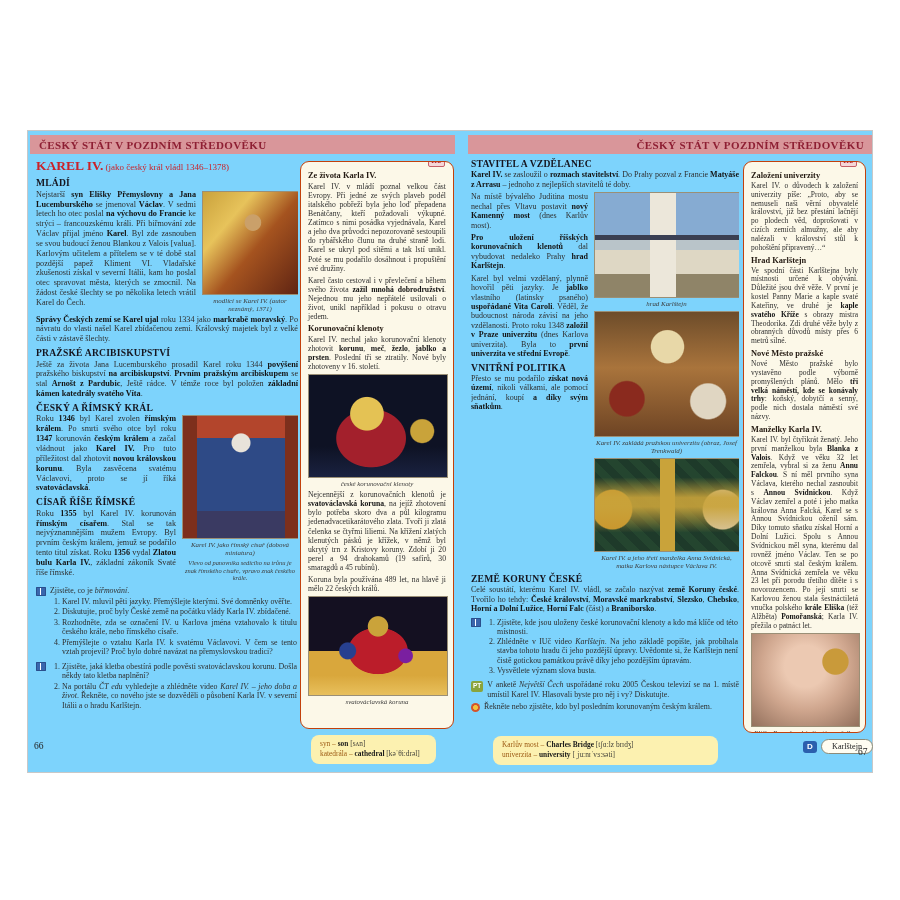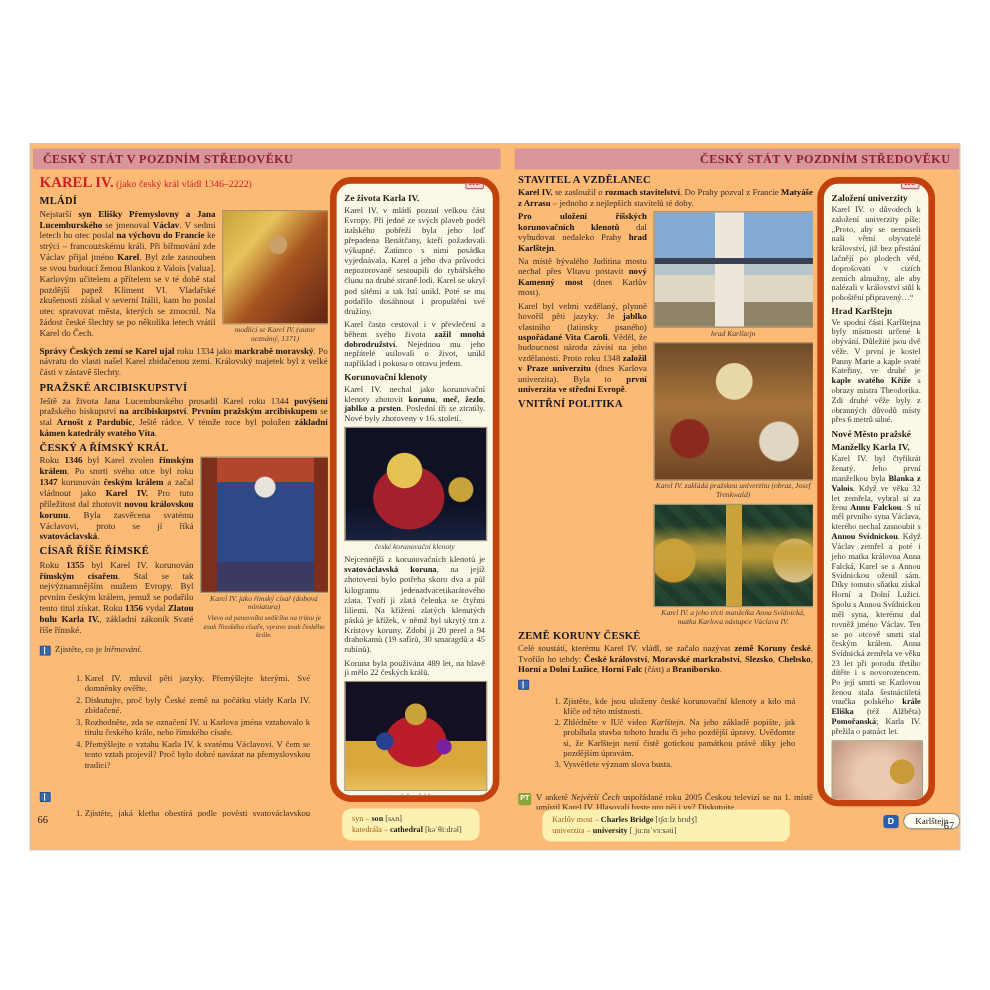--- a/index.html
+++ b/index.html
@@ -1,19 +1,19 @@
 <!DOCTYPE html>
 <html><head>
 <meta charset="utf-8">
 <style>
   html,body{margin:0;padding:0;}
   body{width:900px;height:900px;background:#fff;position:relative;
        font-family:"Liberation Serif",serif;color:#2e2e2e;}
   .spread{position:absolute;left:27px;top:130px;width:846px;height:643px;
-          background:#fdba74;border:1px solid #c8c8c8;box-sizing:border-box;}
+          background:#7dd3fc;border:1px solid #c8c8c8;box-sizing:border-box;}
   .abs{position:absolute;box-sizing:border-box;}
 
   
   .bar{background:#d9969a;color:#8e1f33;font-weight:bold;font-size:11px;
        letter-spacing:.4px;display:flex;align-items:center;}
   .bar.left{justify-content:flex-start;padding-left:9px;}
   .bar.right{justify-content:flex-end;padding-right:8px;}
 
   
   .col{overflow:hidden;font-size:8.2px;line-height:1.2;text-align:justify;}
@@ -64,32 +64,32 @@
      linear-gradient(90deg,rgba(0,0,0,0) 45%,#c9a33a 45% 55%,rgba(0,0,0,0) 55%),
      linear-gradient(0deg,rgba(0,0,0,0) 20%,rgba(201,163,58,.9) 48% 58%,rgba(0,0,0,0) 80%),
      radial-gradient(circle at 12% 55%,#c9962e 0 14%,rgba(0,0,0,0) 15%),
      radial-gradient(circle at 88% 55%,#d8c49a 0 14%,rgba(0,0,0,0) 15%),
      repeating-linear-gradient(45deg,#1e3a2a 0 8px,#24452f 8px 16px);}
   .img.bust{height:92px;background:
      radial-gradient(circle at 78% 30%,#c99a3a 0 12%,rgba(0,0,0,0) 13%),
      radial-gradient(circle at 50% 35%,#ecc9b2 0 26%,#cfa68e 55%,#93705c 100%);}
 
   
-  .note{background:#fcf8e8;border:6px solid #c2410c;border-radius:19px;
+  .note{background:#fcf8e8;border:1px solid #c2410c;border-radius:9px;
         padding:6px 7px;font-size:7.7px;line-height:1.18;text-align:justify;}
   .note h4{margin:3px 0 1px 0;font-size:8.4px;color:#241a12;}
   .note p{margin:0 0 3px 0;}
   .note b{color:#141414;}
   .note figure{text-align:center;margin:2px 0;}
   .ru{position:absolute;top:-6px;right:8px;background:#f6d6d6;border:1px solid #c4606a;
       color:#b02838;font-weight:bold;font-size:7.5px;padding:0 2px;border-radius:2px;}
 
   
   .task{display:flex;gap:4px;margin-top:3px;font-size:7.9px;text-align:justify;}
-  .task ol{margin:16px;padding-left:11px;}
+  .task ol{margin:1px;padding-left:11px;}
   .task li{margin:0 0 1px 0;}
   .task .intro{margin:0 0 1px 0;}
   .icon-book{flex:none;width:10px;height:9px;margin-top:1px;background:#3a66ad;
      border-radius:1px;box-shadow:inset 0 0 0 1px #2a4f8c;position:relative;}
   .icon-book::after{content:"";position:absolute;left:4px;top:1px;bottom:1px;width:1px;background:#fff;}
   .badge-pt{flex:none;height:9px;background:#8aa43c;color:#fff;border-radius:2px;
      font:bold 6.5px "Liberation Sans",sans-serif;padding:1px 2px;margin-top:1px;}
   .icon-flower{flex:none;width:9px;height:9px;margin-top:1px;border-radius:50%;
      background:radial-gradient(circle,#f4c23c 0 35%,#d4542a 36% 100%);}
 
@@ -115,21 +115,21 @@
   <div class="abs bar left" style="left:2px;top:4px;width:425px;height:19px;">
     <span>ČESKÝ STÁT V POZDNÍM STŘEDOVĚKU</span>
   </div>
   <div class="abs bar right" style="left:440px;top:4px;width:404px;height:19px;">
     <span>ČESKÝ STÁT V POZDNÍM STŘEDOVĚKU</span>
   </div>
 
   <div class="abs col" style="left:8px;top:27px;width:262px;height:585px;">
 
     <div class="titlerow">
-      <h2 class="title">KAREL IV.</h2><span class="subtitle"> (jako český král vládl 1346–2222)</span>
+      <h2 class="title">KAREL IV.</h2><span class="subtitle"> (jako český král vládl 1346–1378)</span>
     </div>
 
     <h3 class="sec">MLÁDÍ</h3>
     <div>
       <figure class="fig-r" style="width:96px;">
         <div class="img praying"></div>
         <figcaption>modlící se Karel IV. (autor neznámý, 1371)</figcaption>
       </figure>
       <p><span>Nejstarší </span><b>syn Elišky Přemyslovny a Jana Lucemburského</b><span> se jmenoval </span><b>Václav</b><span>. V sedmi letech ho otec poslal </span><b>na výchovu do Francie</b><span> ke strýci – francouzskému králi. Při biřmování zde Václav přijal jméno </span><b>Karel</b><span>. Byl zde zasnouben se svou budoucí ženou Blankou z Valois [valua]. Karlovým učitelem a přítelem se v té době stal pozdější papež Kliment VI. Vladařské zkušenosti získal v severní Itálii, kam ho poslal otec spravovat města, kterých se zmocnil. Na žádost české šlechty se po několika letech vrátil Karel do Čech.</span></p>
       <div class="clear"></div>
@@ -201,24 +201,25 @@
       <span class="ipa">[kəˈθiːdrəl]</span></div>
   </div>
 
   <div class="abs col" style="left:443px;top:27px;width:268px;height:578px;font-size:8px;line-height:1.18;">
 
     <h3 class="sec" style="margin-top:0;">STAVITEL A VZDĚLANEC</h3>
     <p><b>Karel IV.</b><span> se zasloužil o </span><b>rozmach stavitelství</b><span>. Do Prahy pozval z Francie </span><b>Matyáše z Arrasu</b><span> – jednoho z nejlepších stavitelů té doby.</span></p>
 
     <div style="display:flex;gap:6px;">
       <div style="width:117px;flex:none;">
+        <p><span>Na místě bývalého Juditina mostu nechal přes Vltavu postavit </span><b>nový Kamenný most</b><span> (dnes Karlův most).</span></p>
         <p><b>Pro uložení říšských korunovačních klenotů</b><span> dal vybudovat nedaleko Prahy </span><b>hrad Karlštejn</b><span>.</span></p>
-        <p><span>Na místě bývalého Juditina mostu nechal přes Vltavu postavit </span><b>nový Kamenný most</b><span> (dnes Karlův most).</span></p>
         <p><span>Karel byl velmi vzdělaný, plynně hovořil pěti jazyky. Je </span><b>jablko</b><span> vlastního (latinsky psaného) </span><b>uspořádané Vita Caroli</b><span>. Věděl, že budoucnost národa závisí na jeho vzdělanosti. Proto roku 1348 </span><b>založil v Praze univerzitu</b><span> (dnes Karlova univerzita). Byla to </span><b>první univerzita ve střední Evropě</b><span>.</span></p>
         <h3 class="sec">VNITŘNÍ POLITIKA</h3>
+        <p><span>Přesto se mu podařilo </span><b>získat nová území</b><span>, nikoli válkami, ale pomocí jednání, koupí </span><b>a díky svým sňatkům</b><span>.</span></p>
       </div>
       <div style="flex:1;">
         <figure>
           <div class="img castle"></div>
           <figcaption>hrad Karlštejn</figcaption>
         </figure>
         <figure style="margin-top:3px;">
           <div class="img univ"></div>
           <figcaption>Karel IV. zakládá pražskou univerzitu (obraz, Josef Trenkwald)</figcaption>
         </figure>
@@ -250,27 +251,28 @@
     </div>
   </div>
 
   <div class="abs vocab" style="left:465px;top:605px;width:225px;">
     <div><span class="cz">Karlův most –</span> <b>Charles Bridge</b>
       <span class="ipa">[tʃɑːlz brɪdʒ]</span></div>
     <div><span class="cz">univerzita –</span> <b>university</b>
       <span class="ipa">[ˌjuːnɪˈvɜːsəti]</span></div>
   </div>
 
-  <div class="abs note" style="left:715px;top:30px;width:107px;height:572px;overflow:hidden;font-size:7.5px;">
+  <div class="abs note" style="left:715px;top:30px;width:123px;height:572px;overflow:hidden;font-size:7.5px;">
     <span class="ru">RU</span>
     <h4>Založení univerzity</h4>
     <p>Karel IV. o důvodech k založení univerzity píše: „Proto, aby se nemuseli naši věrní obyvatelé království, již bez přestání lačnějí po plodech věd, doprošovati v cizích zemích almužny, ale aby nalézali v království stůl k pohoštění připravený…“</p>
     <h4>Hrad Karlštejn</h4>
     <p><span>Ve spodní části Karlštejna byly místnosti určené k obývání. Důležité jsou dvě věže. V první je kostel Panny Marie a kaple svaté Kateřiny, ve druhé je </span><b>kaple svatého Kříže</b><span> s obrazy mistra Theodorika. Zdi druhé věže byly z obranných důvodů místy přes 6 metrů silné.</span></p>
     <h4>Nové Město pražské</h4>
+    <p><span>Nové Město pražské bylo vystavěno podle výborně promyšlených plánů. Mělo </span><b>tři velká náměstí, kde se konávaly trhy</b><span>: koňský, dobytčí a senný, podle nich dostala náměstí své názvy.</span></p>
     <h4>Manželky Karla IV.</h4>
     <p><span>Karel IV. byl čtyřikrát ženatý. Jeho první manželkou byla </span><b>Blanka z Valois</b><span>. Když ve věku 32 let zemřela, vybral si za ženu </span><b>Annu Falckou</b><span>. S ní měl prvního syna Václava, kterého nechal zasnoubit s </span><b>Annou Svídnickou</b><span>. Když Václav zemřel a poté i jeho matka královna Anna Falcká, Karel se s Annou Svídnickou oženil sám. Díky tomuto sňatku získal Horní a Dolní Lužici. Spolu s Annou Svídnickou měl syna, kterému dal rovněž jméno Václav. Ten se po otcově smrti stal českým králem. Anna Svídnická zemřela ve věku 23 let při porodu třetího dítěte i s novorozencem. Po její smrti se Karlovou ženou stala šestnáctiletá vnučka polského </span><b>krále Eliška</b><span> (též Alžběta) </span><b>Pomořanská</b><span>; Karla IV. přežila o patnáct let.</span></p>
     <figure>
       <div class="img bust"></div>
       <figcaption>Eliška Pomořanská, čtvrtá manželka Karla IV., matka Zikmunda Lucemburského (busta v katedrále svatého Víta)</figcaption>
     </figure>
   </div>
 
   <div class="abs foot67" style="left:775px;top:608px;">
     <span class="d-chip">D</span>

